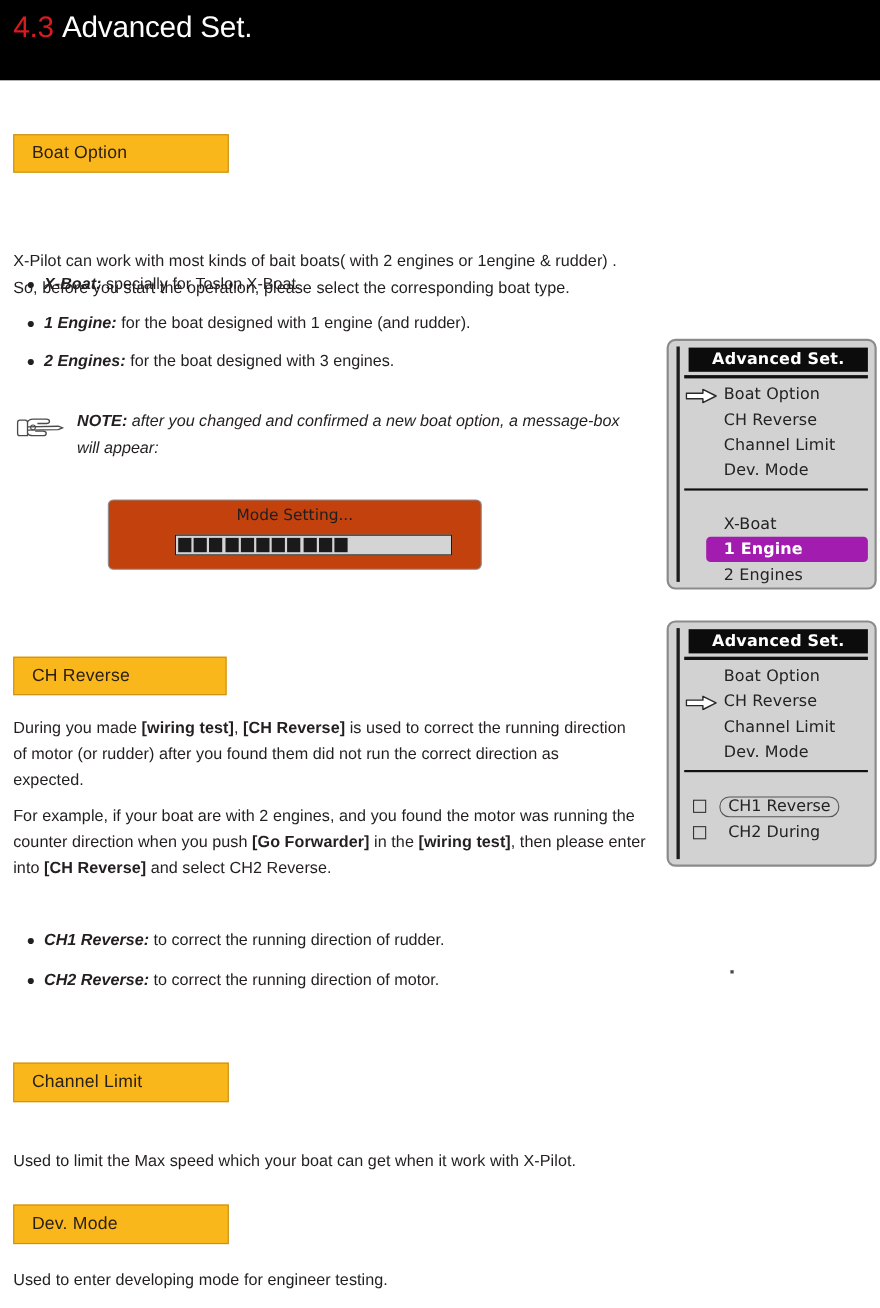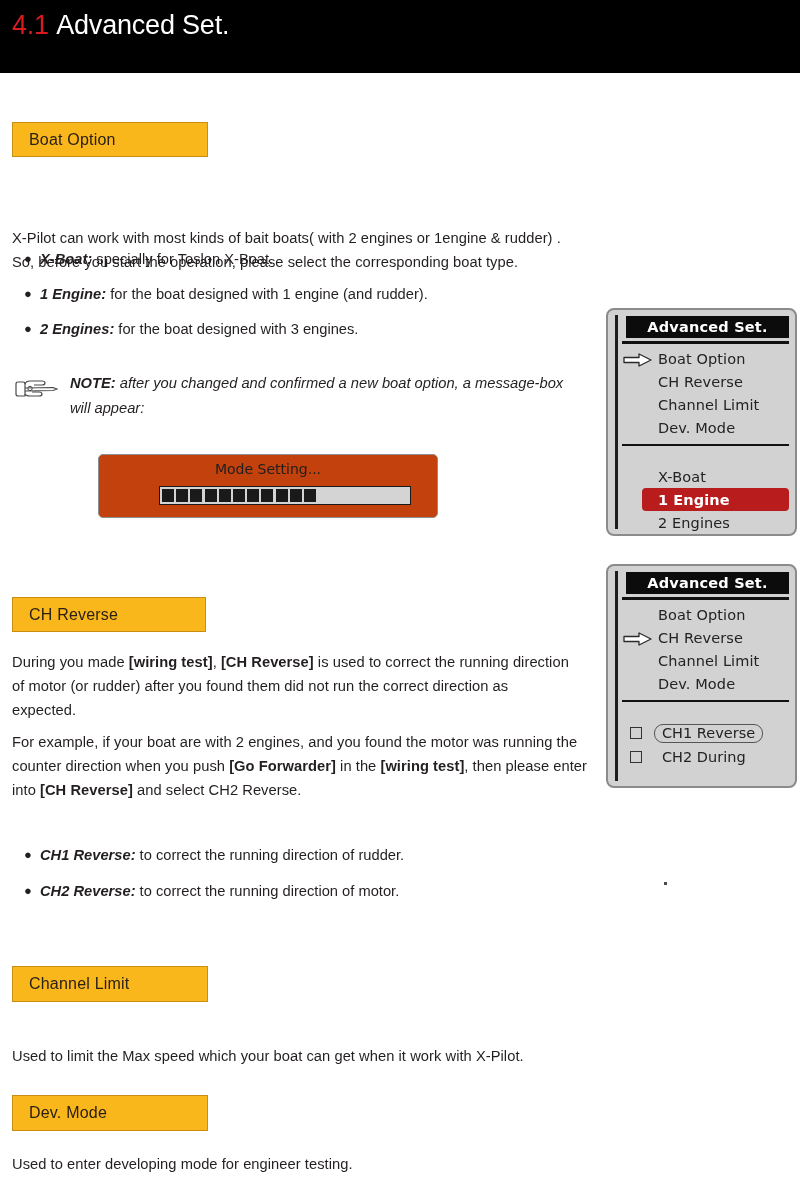--- a/index.html
+++ b/index.html
@@ -218,21 +218,21 @@
     position: relative;
     height: 23px;
     display: flex;
     align-items: center;
     font-size: 14.5px;
     color: #232323;
     padding-left: 36px;
     letter-spacing: 0.1px;
   }
   .device-option.selected {
-    background: #b91c1c;
+    background: #a21caf;
     color: #ffffff;
     font-weight: bold;
     border-radius: 4px;
     margin-left: 20px;
     padding-left: 16px;
   }
   .device-check-row {
     position: relative;
     height: 24px;
     display: flex;
@@ -267,21 +267,21 @@
     width: 3px;
     height: 3px;
     background: #4a4a4a;
   }
 </style>
 </head>
 <body>
 
 <div class="header-bar">
   <div class="header-title">
-    <span class="header-num">4.1</span><span class="header-txt">&nbsp;</span><span class="header-txt">Advanced Set.</span>
+    <span class="header-num">4.3</span><span class="header-txt">&nbsp;</span><span class="header-txt">Advanced Set.</span>
   </div>
 </div>
 
 <div class="section-box" style="left:12px; top:122px; width:196px; height:35px;">
   <span>Boat Option</span>
 </div>
 
 <div class="para" style="left:12px; top:178px; width:574px;margin-top:48px;">X-Pilot can work with most kinds of bait boats( with 2 engines or 1engine &amp; rudder) . So, before you start the operation, please select the corresponding boat type.</div>
 
 <div class="bullet-row" style="left:24px; top:248px;">

